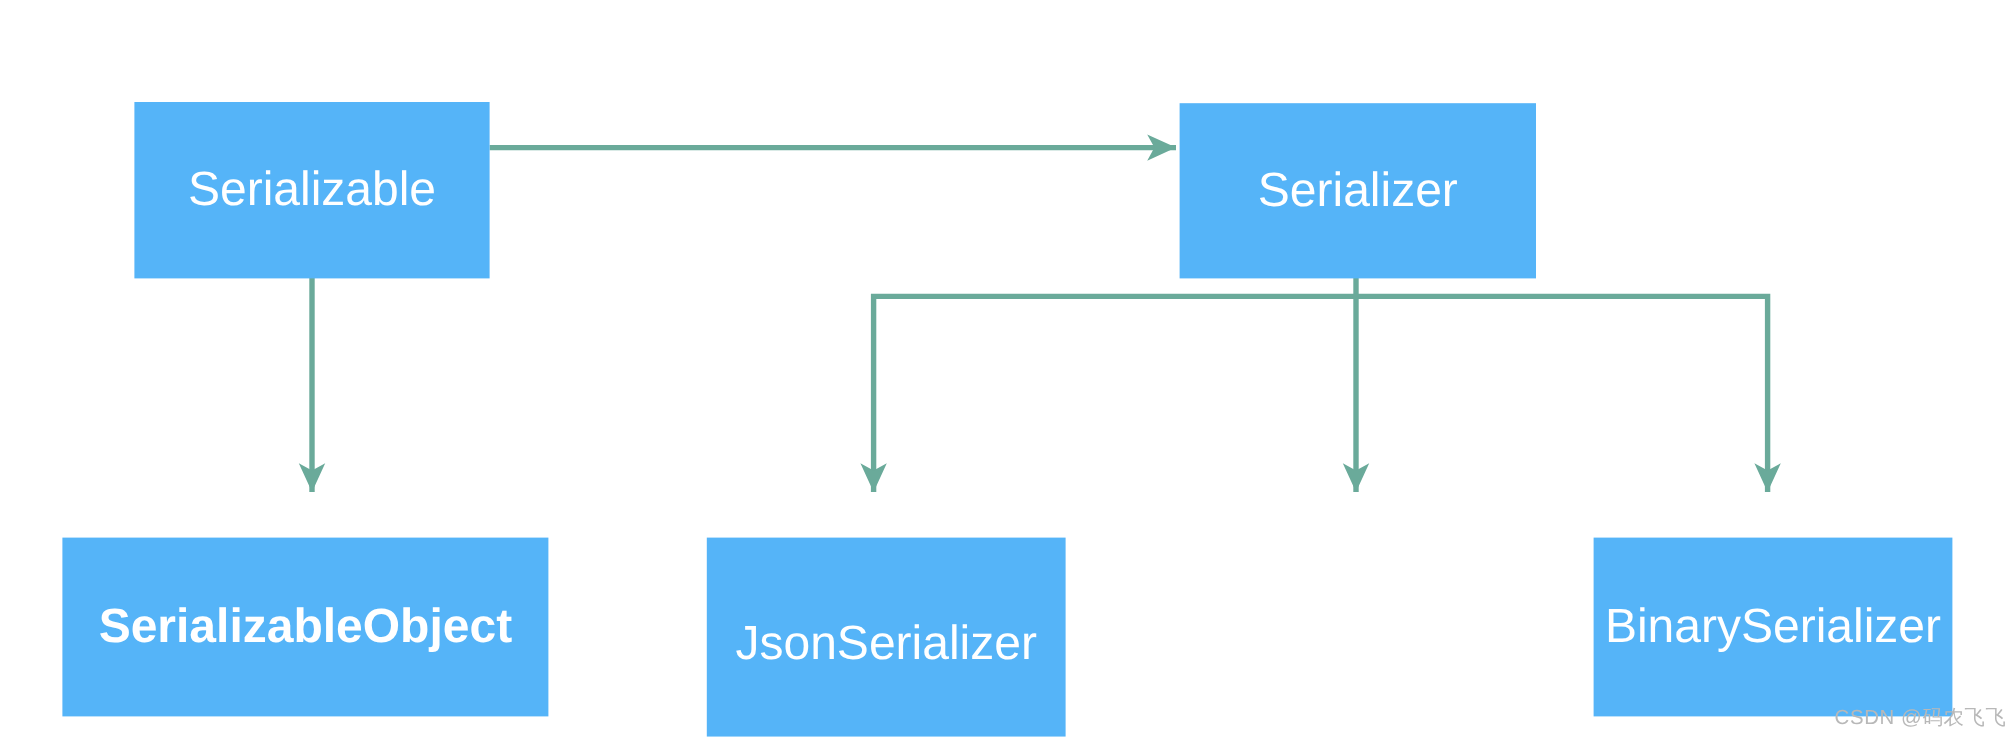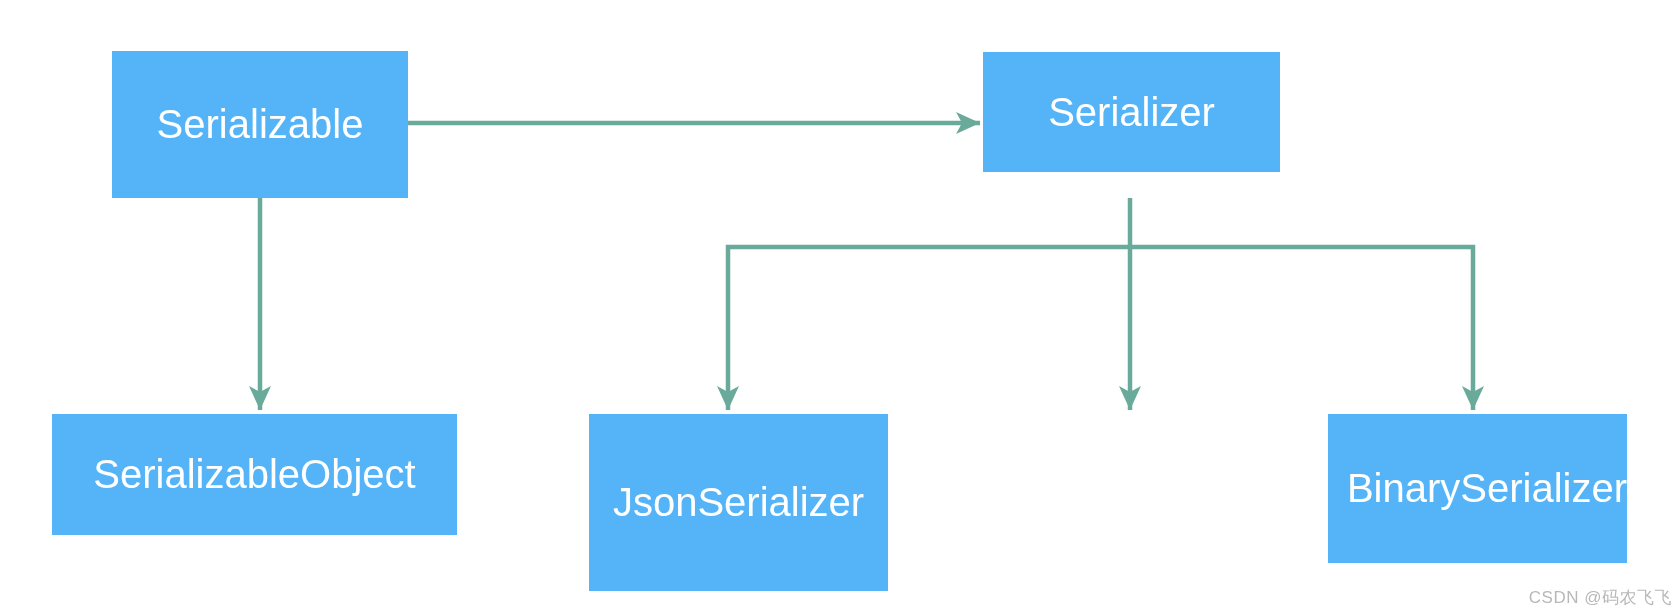--- a/index.html
+++ b/index.html
@@ -36,27 +36,28 @@
     position: absolute;
     display: flex;
     align-items: center;
     justify-content: center;
     background: var(--node-fill, #55b4f8);
     color: var(--node-text, #ffffff);
     font-size: 40px;
     white-space: nowrap;
     text-align: center;
     user-select: none;
+    margin-top: 34px;
   }
   #node-serializable        { left: 112px;  top: 51px;  width: 296px; height: 147px; }
-  #node-serializer          { left: 983px;  top: 52px;  width: 297px; height: 120px; }
-  #node-serializable-object { left: 52px;   top: 414px; width: 405px; height: 121px; }
+  #node-serializer          { left: 983px;  top: 52px;  width: 297px; height: 146px; }
+  #node-serializable-object { left: 52px;   top: 414px; width: 405px; height: 149px; font-weight: bold; }
   #node-json-serializer     { left: 589px;  top: 414px; width: 299px; height: 177px; }
   #node-xml-serializer      { left: 982px;  top: 414px; width: 298px; height: 149px; }
-  #node-binary-serializer   { left: 1328px; top: 414px; width: 299px; height: 149px; justify-content: flex-end; }
+  #node-binary-serializer   { left: 1328px; top: 414px; width: 299px; height: 149px; }
   .watermark {
     position: absolute;
     right: 4px;
     bottom: 5px;
     font-size: 17px;
     color: var(--watermark-text, #b8b8b8);
     letter-spacing: 0.5px;
   }
 </style>
 </head>

